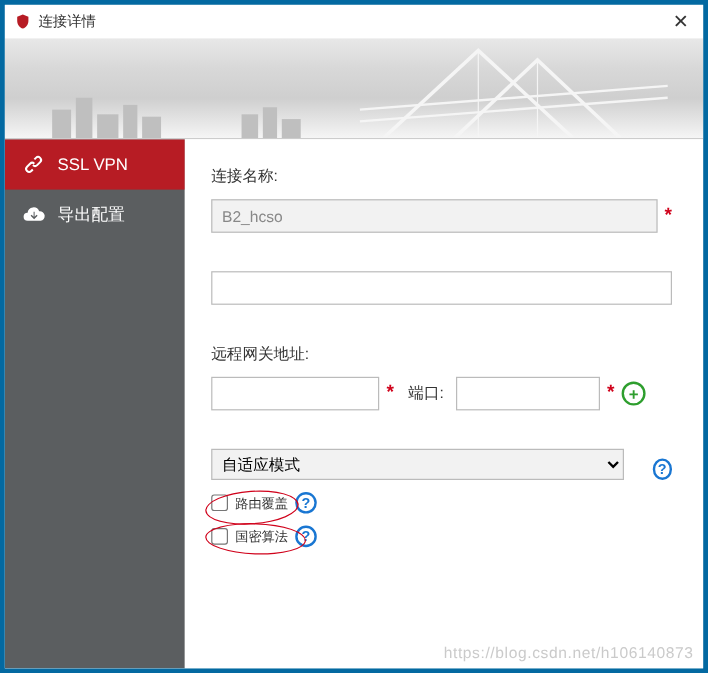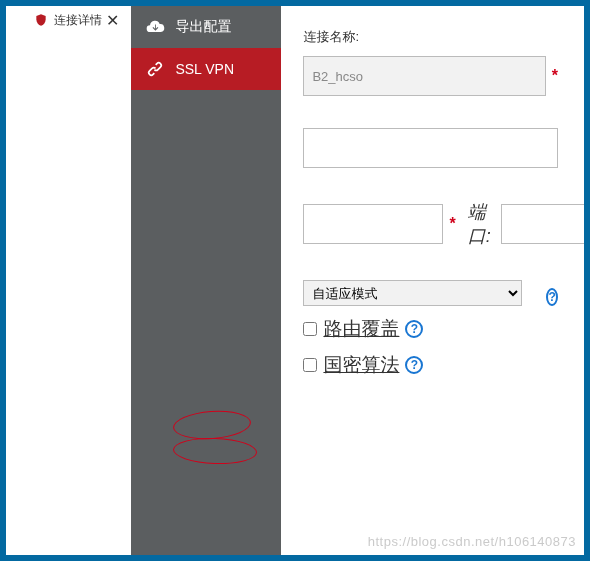--- a/index.html
+++ b/index.html
@@ -1,47 +1,47 @@
 <!DOCTYPE html>
 <html><head>
 <meta charset="utf-8">
 <style>
   * { box-sizing: border-box; margin: 0; padding: 0; }
   body { font-family: "Microsoft YaHei", Arial, sans-serif; font-size: 13px; color: #333; background: #fff; }
-  .window { width: 590px; height: 561px; border: 6px solid #0369a1; display: flex; position: relative; overflow: hidden; padding-left: 20px; }
+  .window { width: 590px; height: 561px; border: 4px solid #0369a1; display: flex; flex-direction: column; position: relative; overflow: hidden; }
   .titlebar { height: 28px; display: flex; align-items: center; padding: 0 8px; justify-content: space-between; background: #fff; }
   .titlebar-left { display: flex; align-items: center; gap: 6px; }
   .title-icon { width: 14px; height: 14px; }
   .title-text { font-size: 12px; color: #333; }
   .close-x { font-size: 16px; cursor: pointer; color: #333; padding: 0 4px; }
   .banner { height: 84px; background: linear-gradient(to bottom, #e8e8e8 0%, #d8d8d8 30%, #cfcfcf 60%, #f5f5f5 100%); position: relative; overflow: hidden; border-bottom: 1px solid #ccc; }
   .banner svg { position: absolute; right: 0; bottom: 0; width: 100%; height: 100%; }
   .main { display: flex; flex: 1; overflow: hidden; }
   .sidebar { width: 150px; background: #5b5e60; display: flex; flex-direction: column; }
   .sidebar-item { height: 42px; display: flex; align-items: center; gap: 10px; padding: 0 14px; color: #fff; cursor: pointer; font-size: 14px; }
   .sidebar-item.active { background: #b71c24; }
   .sidebar-icon { width: 20px; height: 20px; flex-shrink: 0; }
   .content { flex: 1; padding: 22px 26px 0 22px; background: #fff; overflow-y: auto; position: relative; }
   .field { margin-bottom: 32px; }
   .field-label { display: block; margin-bottom: 10px; color: #333; font-size: 13px; }
   .row { display: flex; align-items: center; gap: 6px; }
-  .text-input { height: 40px; border: 1px solid #bbb; padding: 0 8px; font-size: 13px; background: #fff; color: #666; }
+  .text-input { height: 28px; border: 1px solid #bbb; padding: 0 8px; font-size: 13px; background: #fff; color: #666; }
   .text-input.readonly { background: #f2f2f2; color: #888; }
   .full { width: 386px; }
   .addr-input { width: 140px; }
   .port-input { width: 120px; }
   .req { color: #d0021b; font-size: 16px; font-weight: bold; }
-  .port-label { margin: 0 4px 0 6px; font-size: 18px; font-style: italic; }
+  .port-label { margin: 0 4px 0 6px; font-size: 13px; }
   .plus-btn { width: 20px; height: 20px; border: 2px solid #2e9e2e; border-radius: 50%; display: inline-flex; align-items: center; justify-content: center; color: #2e9e2e; font-weight: bold; cursor: pointer; font-size: 14px; line-height: 1; }
   .select-wrap { display: flex; align-items: flex-end; gap: 24px; }
   select.mode { width: 386px; height: 26px; border: 1px solid #bbb; background: #f2f2f2; font-size: 13px; padding: 0 4px; }
   .help { width: 18px; height: 18px; border: 2px solid #1976d2; border-radius: 50%; display: inline-flex; align-items: center; justify-content: center; color: #1976d2; font-size: 12px; font-weight: bold; cursor: pointer; }
   .check-row { display: flex; align-items: center; gap: 6px; margin-top: 10px; }
   .check-row input[type=checkbox] { width: 14px; height: 14px; cursor: pointer; }
-  .check-row label { font-size: 19px; cursor: pointer; text-decoration: underline; }
+  .check-row label { font-size: 11px; cursor: pointer; }
   .red-circle { position: absolute; border: 1.5px solid #d0021b; border-radius: 50%; pointer-events: none; }
   .rc1 { width: 78px; height: 28px; left: 167px; top: 405px; transform: rotate(-4deg); }
   .rc2 { width: 84px; height: 26px; left: 167px; top: 432px; transform: rotate(2deg); }
   .watermark { position: absolute; right: 8px; bottom: 6px; font-size: 13px; color: rgba(150,150,150,0.5); letter-spacing: 0.5px; pointer-events: none; }
 </style>
 </head>
 <body>
 
 <div class="window">
 
@@ -74,51 +74,52 @@
         <rect x="200" y="64" width="14" height="20"></rect>
         <rect x="218" y="58" width="12" height="26"></rect>
         <rect x="234" y="68" width="16" height="16"></rect>
       </g>
     </svg>
   </div>
 
   <div class="main">
 
     <div class="sidebar">
+      <div class="sidebar-item active">
+        <svg class="sidebar-icon" viewBox="0 0 24 24">
+            <path fill="#fff" d="M10.6 13.4a4 4 0 0 0 5.66 0l3-3a4 4 0 1 0-5.66-5.66l-1.5 1.5 1.42 1.42 1.5-1.5a2 2 0 1 1 2.83 2.83l-3 3a2 2 0 0 1-2.83 0zM13.4 10.6a4 4 0 0 0-5.66 0l-3 3a4 4 0 1 0 5.66 5.66l1.5-1.5-1.42-1.42-1.5 1.5a2 2 0 1 1-2.83-2.83l3-3a2 2 0 0 1 2.83 0z"></path>
+          </svg>
+        <span>SSL VPN</span>
+      </div>
       <div class="sidebar-item">
         <svg class="sidebar-icon" viewBox="0 0 24 24">
             <path fill="#fff" d="M19 18H6a4 4 0 0 1 0-8 6 6 0 0 1 11.6-1.5A4.5 4.5 0 0 1 19 18zM12 9v5l-2-2-1 1 3.5 3.5L16 13l-1-1-2 2V9z"></path>
           </svg>
         <span>导出配置</span>
-      </div>
-      <div class="sidebar-item active">
-        <svg class="sidebar-icon" viewBox="0 0 24 24">
-            <path fill="#fff" d="M10.6 13.4a4 4 0 0 0 5.66 0l3-3a4 4 0 1 0-5.66-5.66l-1.5 1.5 1.42 1.42 1.5-1.5a2 2 0 1 1 2.83 2.83l-3 3a2 2 0 0 1-2.83 0zM13.4 10.6a4 4 0 0 0-5.66 0l-3 3a4 4 0 1 0 5.66 5.66l1.5-1.5-1.42-1.42-1.5 1.5a2 2 0 1 1-2.83-2.83l3-3a2 2 0 0 1 2.83 0z"></path>
-          </svg>
-        <span>SSL VPN</span>
       </div>
     </div>
 
     <div class="content">
 
       <div class="field">
         <span class="field-label">连接名称:</span>
         <div class="row">
           <input class="text-input readonly full" readonly="" value="B2_hcso" style="">
           <span class="req">*</span>
         </div>
       </div>
 
       <div class="field">
         <div class="row">
           <input class="text-input full" value="" style="">
         </div>
       </div>
 
       <div class="field">
+        <span class="field-label">远程网关地址:</span>
         <div class="row">
           <input class="text-input addr-input" value="" style="">
           <span class="req">*</span>
           <span class="port-label">端口:</span>
           <input class="text-input port-input" value="" style="">
           <span class="req">*</span>
           <span class="plus-btn">+</span>
         </div>
       </div>
 

